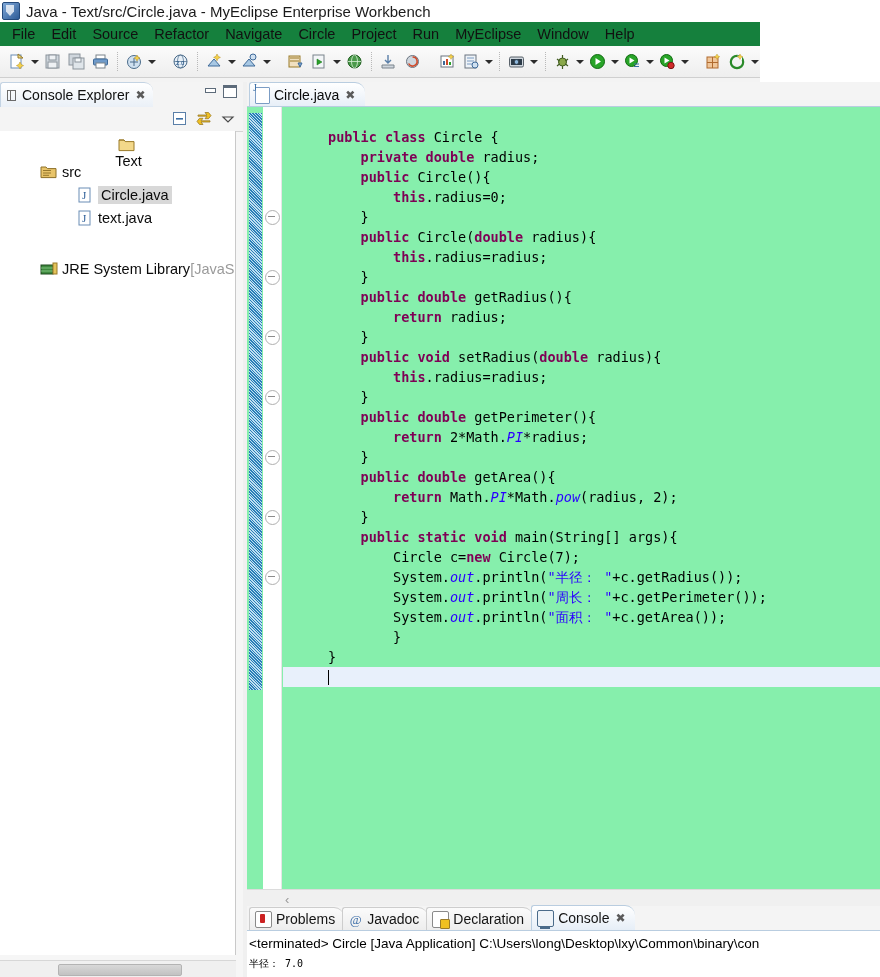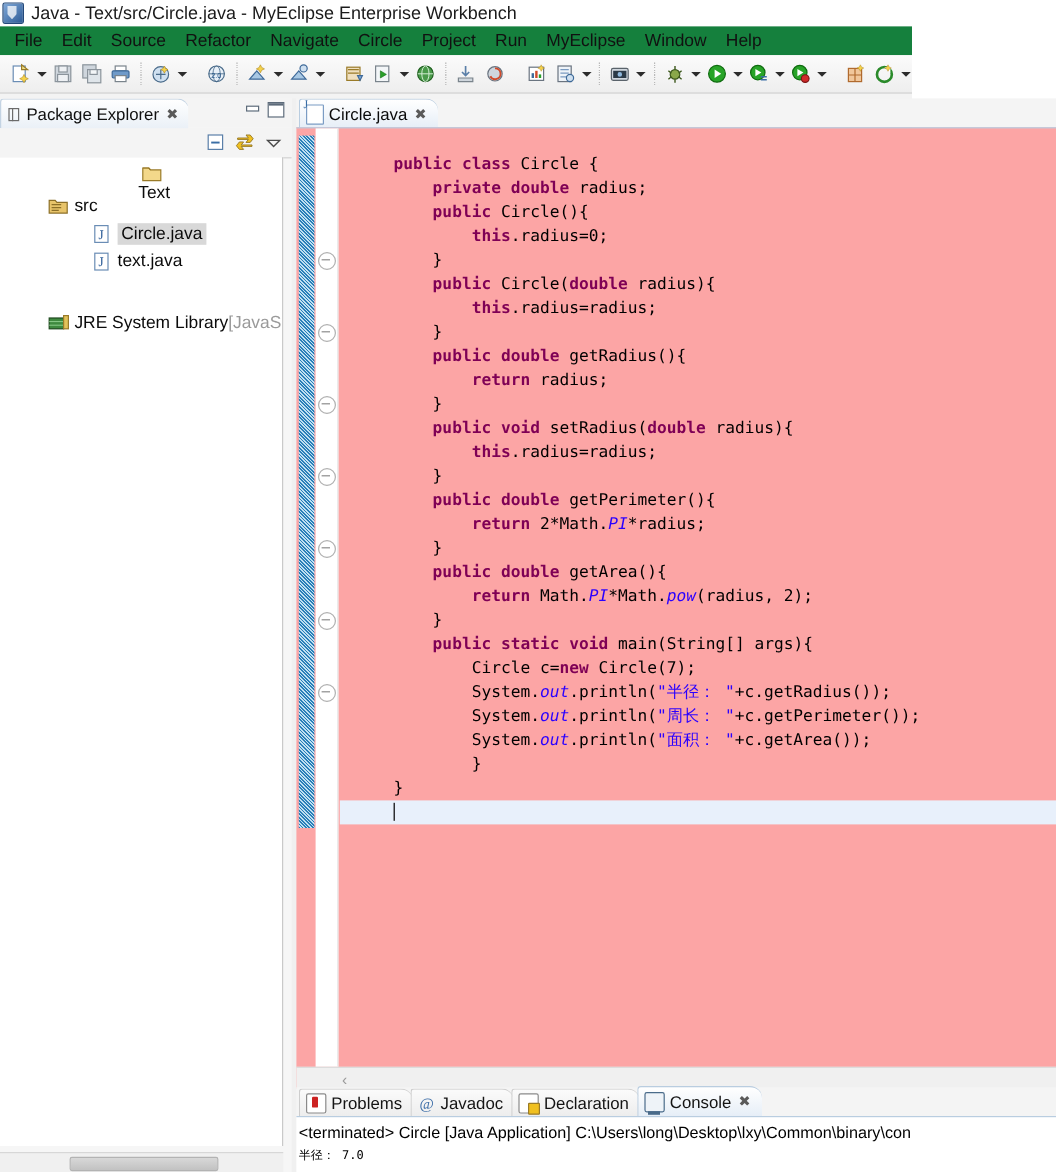--- a/index.html
+++ b/index.html
@@ -96,21 +96,21 @@
   
   .edtab-bar{height:24px;position:relative;background:#f4f4f4;}
   .edtab{
     position:absolute;left:2px;top:0;height:24px;display:flex;align-items:center;padding:0 10px 0 5px;
     background:linear-gradient(#ffffff,#e6eef7);
     border-top:1px solid #b9cde0;border-left:1px solid #b9cde0;
     border-top-left-radius:3px;border-top-right-radius:10px;
   }
   .edtab-label{font-size:14px;color:#0a0a0a;margin-left:4px;}
 
-  .editor{position:absolute;left:0;top:24px;right:0;height:800px;background:#fca5a5;
+  .editor{position:absolute;left:0;top:24px;right:0;height:800px;background:#86efac;
     border-top:1px solid #b9cde0;}
   .chbar{position:absolute;left:2px;top:6px;width:13px;height:577px;
     background:repeating-linear-gradient(45deg,#2a7fb8 0 1px,#bfe0f2 1px 2px);}
   .foldmargin{position:absolute;left:16px;top:0;width:18px;bottom:18px;background:#fff;border-right:1px solid #e6e6e6;}
   .fold{position:absolute;left:2px;width:13px;height:13px;border:1px solid #b0b0b0;border-radius:50%;background:#fff;}
   .fold:after{content:"";position:absolute;left:2px;top:5px;width:7px;height:1px;background:#8d8d8d;}
 
   .code{position:absolute;left:36px;top:0;right:0;bottom:18px;overflow:hidden;
     font-family:"DejaVu Sans Mono", monospace;font-size:13.5px;line-height:20px;
     padding-top:20px;white-space:pre;color:#000;}
@@ -388,21 +388,21 @@
       </div>
     </div>
 
   <div class="body-row">
 
     <div class="left-pane">
 
       <div class="viewtab-bar">
         <div class="viewtab">
           <span class="grid-icon"></span>
-          <span class="viewtab-label">Package Explorer</span>
+          <span class="viewtab-label">Console Explorer</span>
           <span class="tab-close">✖</span>
         </div>
         <div class="win-btns">
           <span class="win-min"></span>
           <span class="win-max"></span>
         </div>
       </div>
 
       <div class="view-toolbar">
         <span class="vt-btn">

